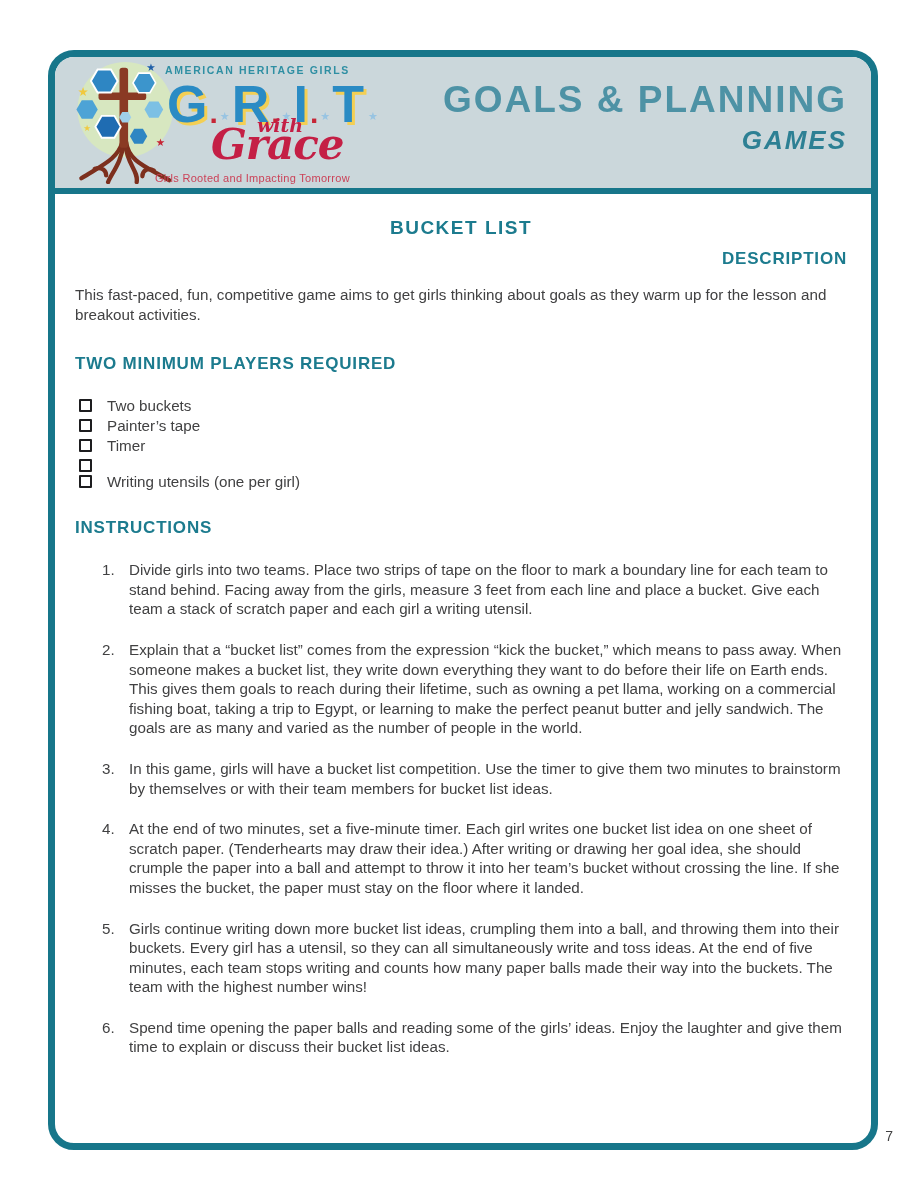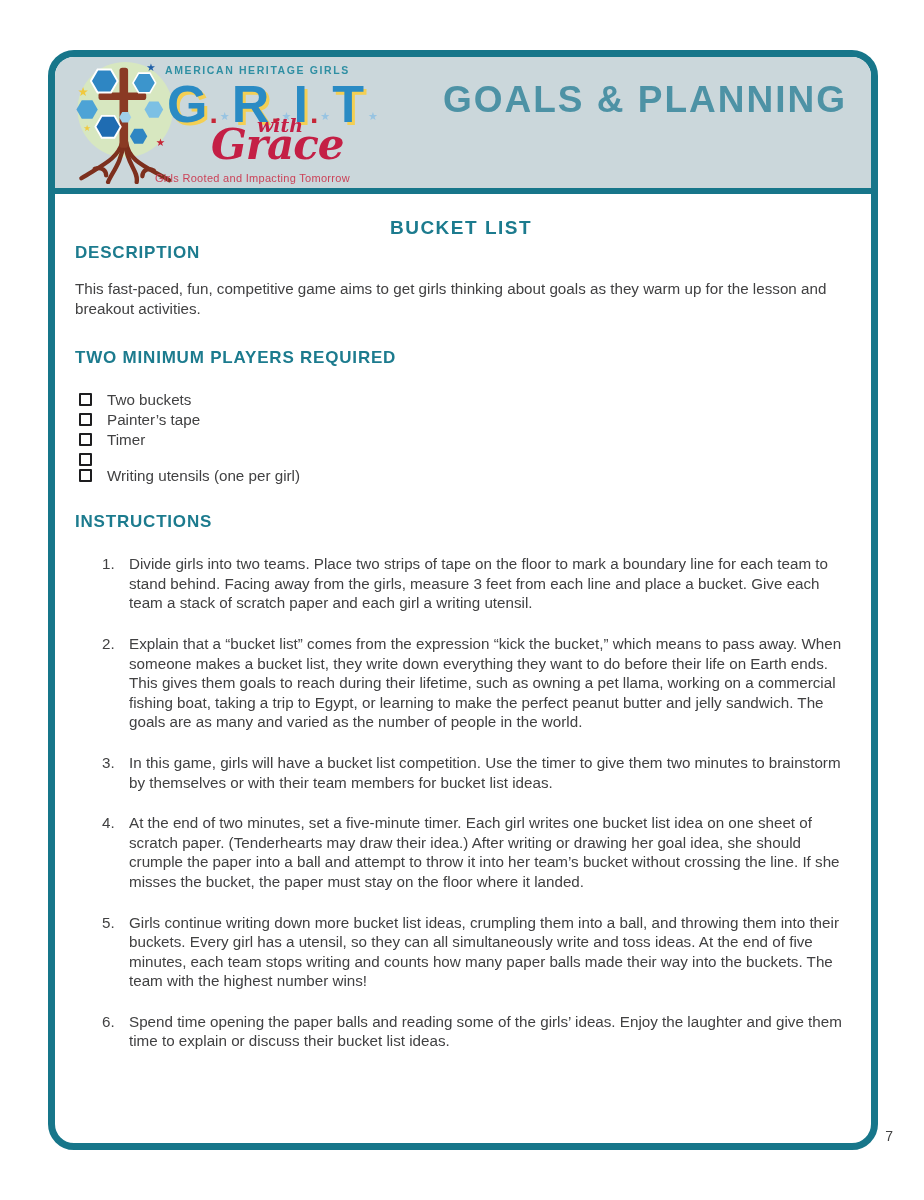--- a/index.html
+++ b/index.html
@@ -35,21 +35,21 @@
   .grace{color:#c41f45;font-family:"DejaVu Serif",serif;font-style:italic;
          font-weight:bold;font-size:42px;line-height:1;letter-spacing:-1px;}
   .tagline{color:#cb4258;font-size:11px;letter-spacing:0.3px;margin-top:6px;margin-left:2px;white-space:nowrap;}
   .header-titles{text-align:right;padding-top:24px;flex:1;min-width:0;}
   .h-title{font-size:37px;font-weight:bold;letter-spacing:2px;color:#4d92a5;line-height:1.05;white-space:nowrap;}
   .h-sub{font-size:26px;font-weight:bold;font-style:italic;letter-spacing:2px;color:#2d8094;margin-top:5px;}
   
   main{padding:23px 24px 0 20px;}
   .doc-title{text-align:center;color:#1c7b8e;font-weight:bold;font-size:19px;letter-spacing:1.5px;}
   .sec-h{color:#1c7b8e;font-size:17px;font-weight:bold;letter-spacing:0.8px;margin:0;}
-  .h-desc{margin-top:4px;}
+  .h-desc{margin-top:10px;text-align:right;}
   .body-p{font-size:15.2px;line-height:19.6px;margin:16px 0 0 0;color:#414142;padding-right:2px;}
   .h-players{margin-top:30px;}
   .h-supplies{margin-top:28px;}
   .supply-list{list-style:none;margin:22px 0 16px 0;padding:0 0 0 4px;}
   .supply-item{display:flex;align-items:flex-start;font-size:15.2px;line-height:20px;color:#414142;}
   .cb{width:9px;height:9px;border:2.5px solid #1d1d1f;border-radius:1px;flex:none;margin:3px 15px 0 0;}
   .h-instr{margin-top:26px;}
   .steps{list-style:none;margin:22px 0 0 0;padding:0 0 0 27px;display:flex;flex-direction:column;gap:21px;}
   .step{display:flex;font-size:15.2px;line-height:19.6px;color:#414142;}
   .num{flex:none;width:27px;}
@@ -115,20 +115,21 @@
         </div>
         <div class="script-row">
           <span class="with">with</span>
           <span class="grace">Grace</span>
         </div>
         <div class="tagline">Girls Rooted and Impacting Tomorrow</div>
       </div>
     </div>
     <div class="header-titles">
       <div class="h-title">GOALS &amp; PLANNING</div>
+      <div class="h-sub">GAMES</div>
     </div>
   </header>
 
   <main>
     <div class="doc-title">BUCKET LIST</div>
 
     <h2 class="sec-h h-desc">DESCRIPTION</h2>
     <p class="body-p">This fast-paced, fun, competitive game aims to get girls thinking about goals as they warm up for the lesson and breakout activities.</p>
 
     <h2 class="sec-h h-players">TWO MINIMUM PLAYERS REQUIRED</h2>

